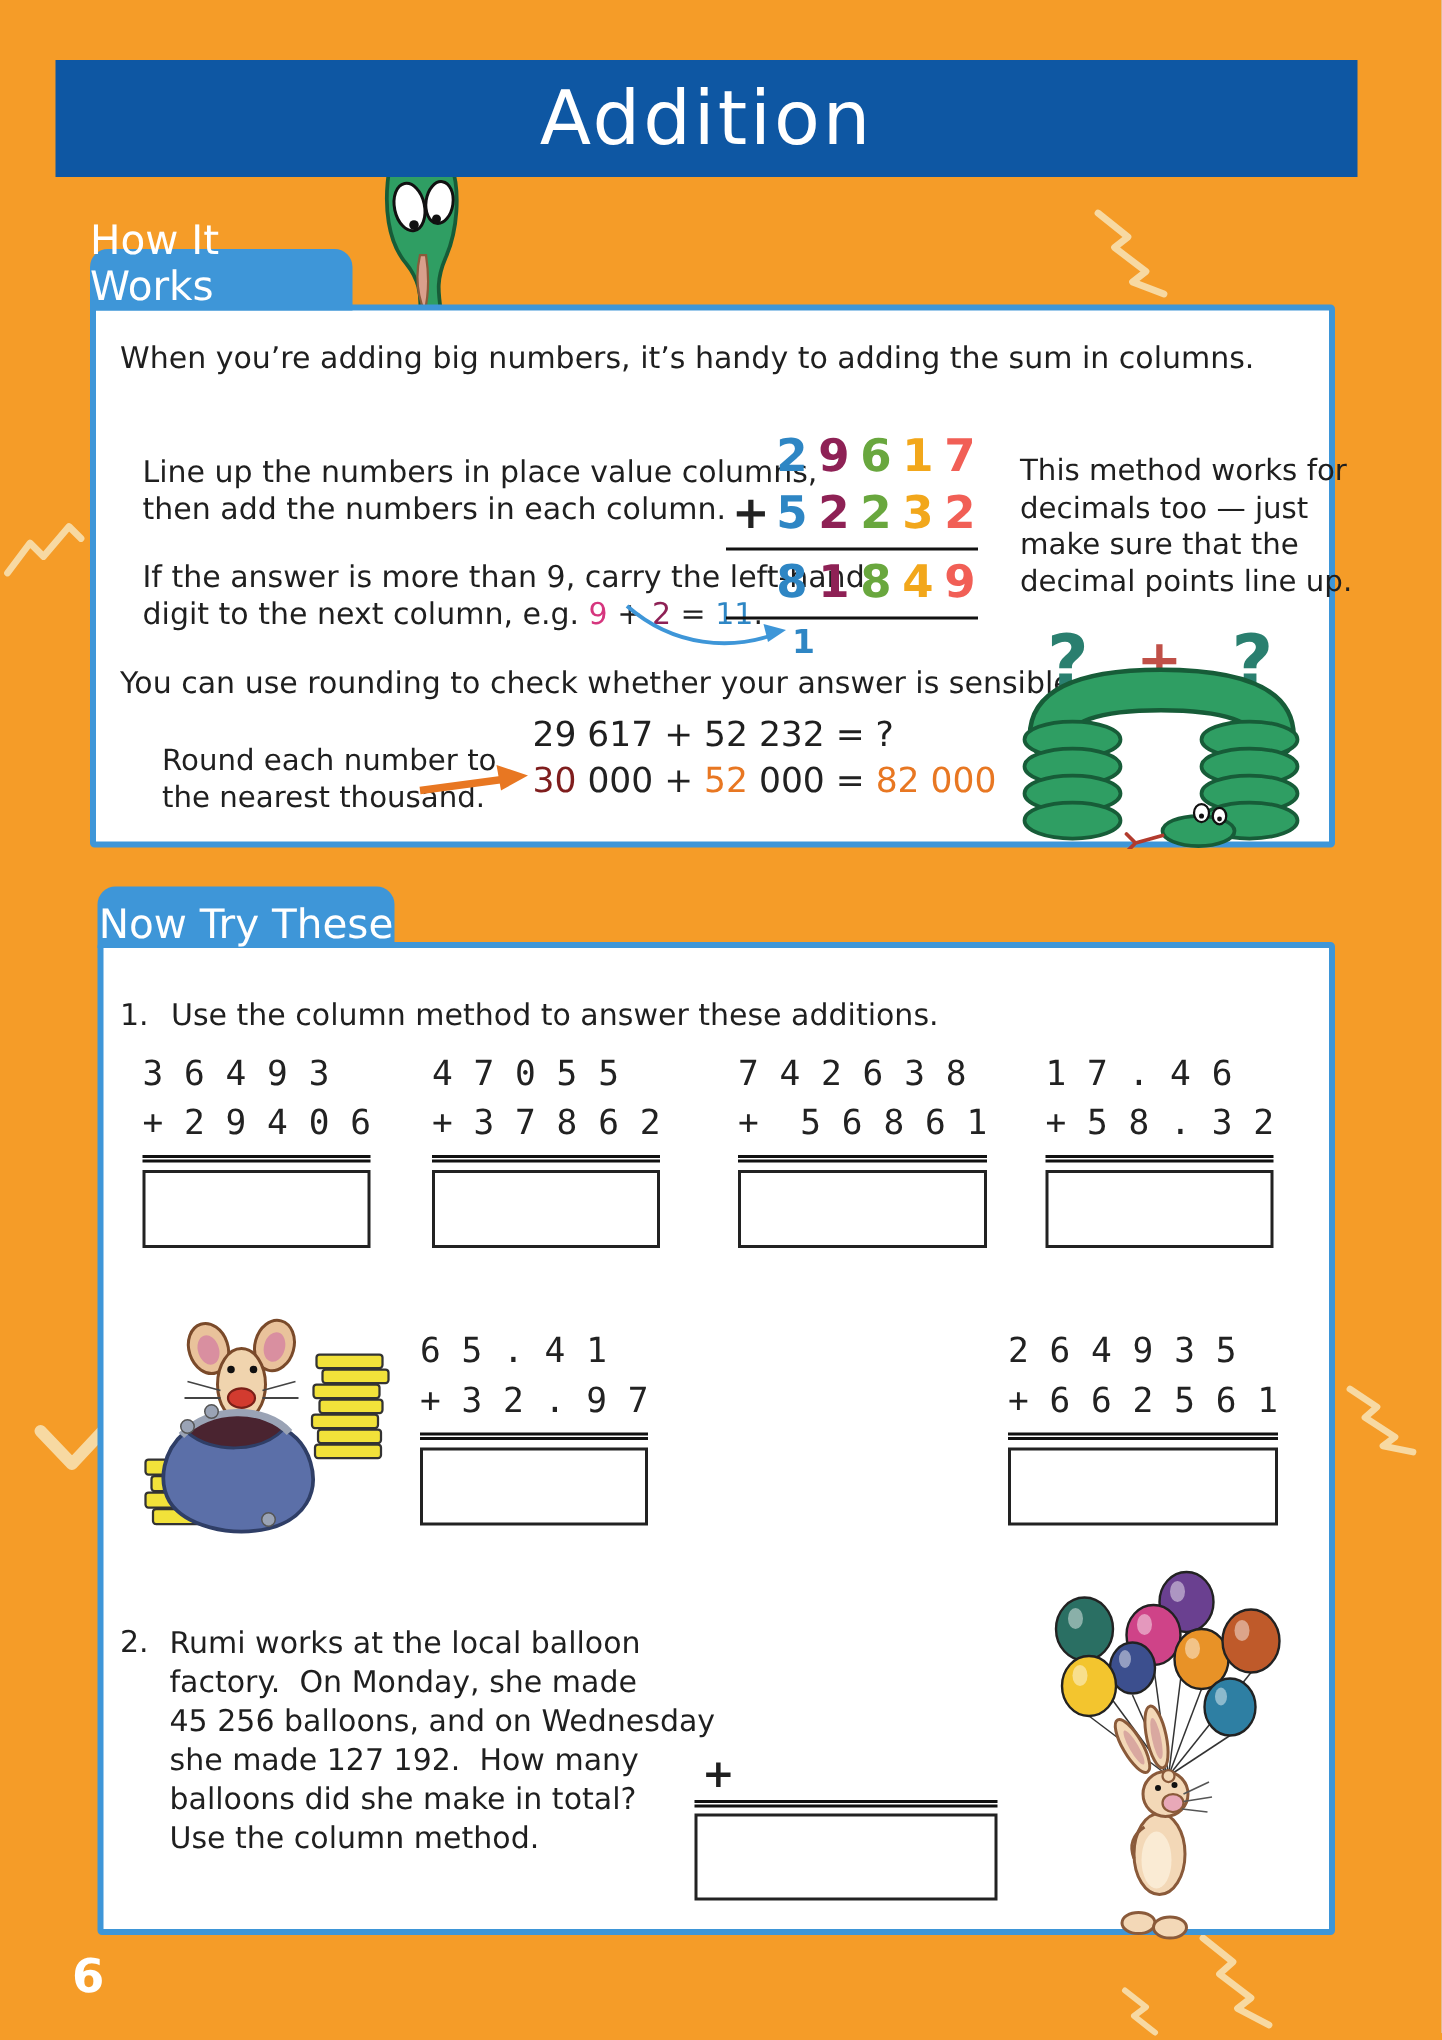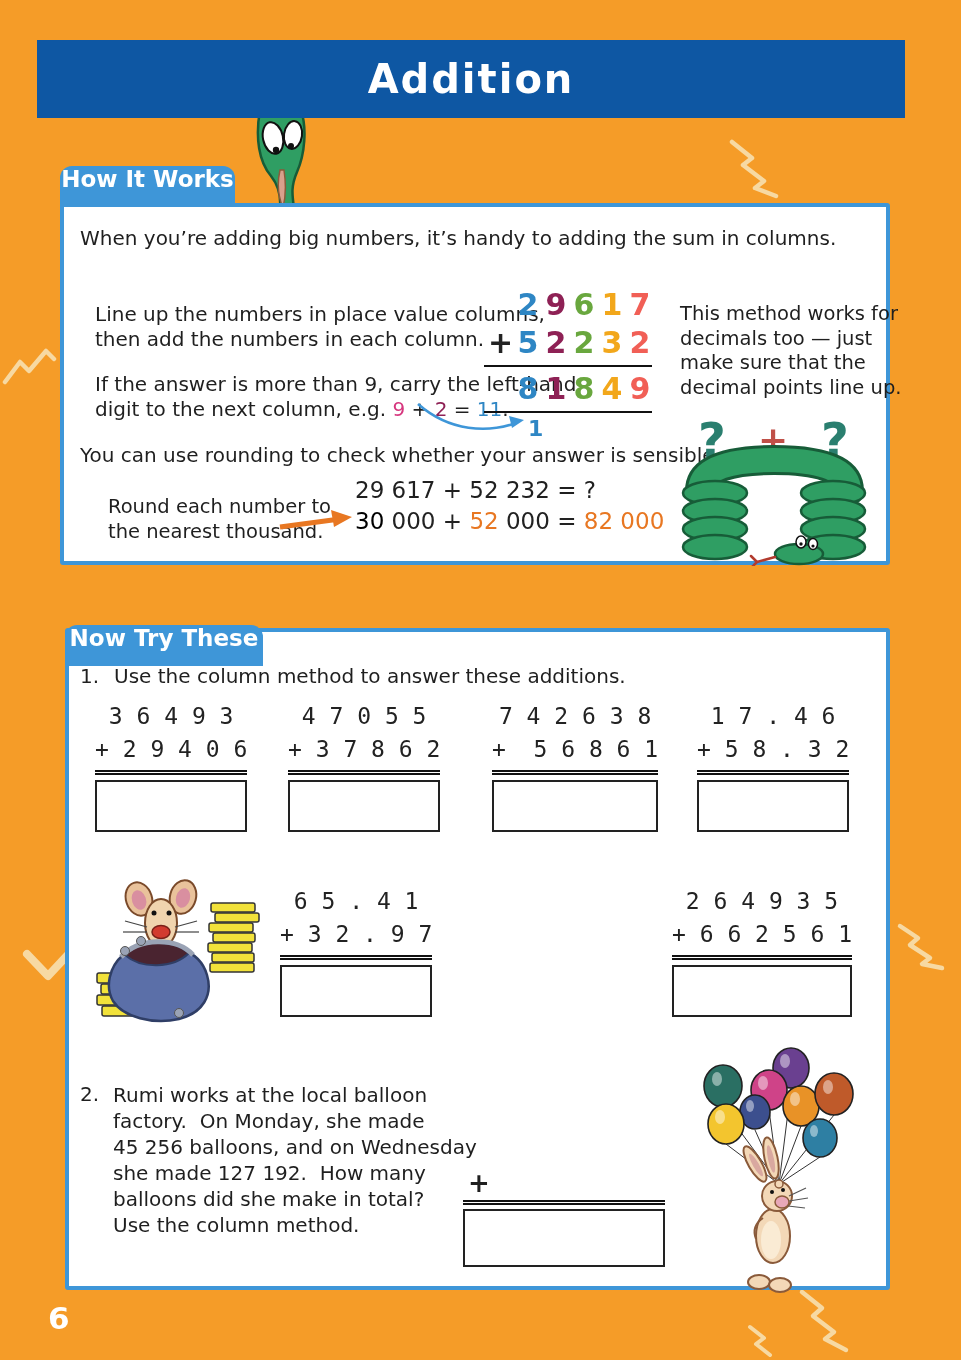--- a/index.html
+++ b/index.html
@@ -1,40 +1,40 @@
 <!DOCTYPE html>
 <html><head>
 <meta charset="utf-8">
 <style>
   html,body{margin:0;padding:0;background:#d8d8d8;}
   .page{position:relative;width:961px;height:1360px;background:#F59C28;overflow:hidden;
         font-family:"DejaVu Sans",sans-serif;color:#1f1f1f;margin:0 auto;}
   
   .header{position:absolute;left:37px;top:40px;width:868px;height:78px;background:#0E57A3;
           display:flex;align-items:center;justify-content:center;z-index:1;}
-  .title{color:#fff;font-size:40px;font-weight:700;letter-spacing:2px;}
-  
-  .tab{position:absolute;background:#3E96D8;color:#fff;font-weight:700;font-size:23px;
-       border-radius:12px 12px 0 0;display:flex;align-items:flex-start;justify-content:center;z-index:3;}
+  .title{color:#fff;font-size:50px;font-weight:400;letter-spacing:2px;}
+  
+  .tab{position:absolute;background:#3E96D8;color:#fff;font-weight:400;font-size:27px;
+       border-radius:12px 12px 0 0;display:flex;align-items:flex-end;justify-content:center;z-index:3;}
   .tab1{left:60px;top:166px;width:175px;height:41px;}
-  .tab2{left:65px;top:591px;width:198px;height:41px;margin-top:34px;}
+  .tab2{left:65px;top:591px;width:198px;height:41px;}
   .panel{position:absolute;background:#fff;border:4px solid #3E96D8;border-radius:3px;z-index:1;}
   .panel1{left:60px;top:203px;width:822px;height:354px;}
   .panel2{left:65px;top:628px;width:817px;height:654px;}
   
   .t{position:absolute;font-size:20px;line-height:25px;z-index:2;white-space:pre;}
   .small{font-size:19.5px;line-height:24.5px;}
   
   .ex{position:absolute;left:484px;top:286px;width:168px;z-index:2;}
   .ex-row{display:flex;justify-content:flex-end;gap:4px;font-size:30px;font-weight:600;line-height:38px;}
   .exd{width:24px;text-align:center;}
   .ex-line{border-top:2.5px solid #111;margin:3px 0;}
   .ex-carry{font-size:22px;font-weight:600;color:#2E86C4;padding-left:44px;line-height:26px;}
   
-  .prob{position:absolute;display:flex;flex-direction:column;align-items:center;z-index:2;width:max-content;}
+  .prob{position:absolute;display:flex;flex-direction:column;align-items:flex-start;z-index:2;width:max-content;}
   .prob pre{margin:0;font-family:"DejaVu Sans Mono",monospace;font-size:23px;line-height:33px;
             color:#222;text-align:right;}
   .dline{width:100%;height:5px;border-top:2px solid #111;border-bottom:2px solid #111;margin-top:4px;box-sizing:border-box;}
   .abox{width:100%;height:52px;border:2px solid #222;margin-top:5px;background:#fff;box-sizing:border-box;}
   
   .q2plus{position:absolute;left:468px;top:1168px;font-size:26px;font-weight:600;z-index:2;}
   .q2dline{position:absolute;left:463px;top:1200px;width:202px;height:5px;
            border-top:2px solid #111;border-bottom:2px solid #111;z-index:2;box-sizing:border-box;}
   .q2abox{position:absolute;left:463px;top:1209px;width:202px;height:58px;border:2px solid #222;background:#fff;z-index:2;box-sizing:border-box;}
   .pagenum{position:absolute;left:48px;top:1300px;color:#fff;font-size:31px;font-weight:700;z-index:2;}
@@ -97,21 +97,21 @@
       </div>
     <div class="ex-line"></div>
     <div class="ex-carry">1</div>
   </div>
 
   <div class="t small" style="left:680px;top:302px"><span>This method works for</span><br><span>decimals too — just</span><br><span>make sure that the</span><br><span>decimal points line up.</span></div>
 
   <div class="t" style="left:80px;top:443px">You can use rounding to check whether your answer is sensible.</div>
   <div class="t small" style="left:108px;top:495px"><span>Round each number to</span><br><span>the nearest thousand.</span></div>
   <div class="t" style="left:355px;top:478px;font-size:23px">29 617 + 52 232 = ?</div>
-  <div class="t" style="left:355px;top:509px;font-size:23px"><span style="color: #000000;">30</span><span style="color: rgb(34, 34, 34);"> 000 + </span><span style="color: rgb(232, 119, 34);">52</span><span style="color: rgb(34, 34, 34);"> 000 = </span><span style="color: rgb(232, 119, 34);">82 000</span></div>
+  <div class="t" style="left:355px;top:509px;font-size:23px"><span style="color: #7f1d1d;">30</span><span style="color: rgb(34, 34, 34);"> 000 + </span><span style="color: rgb(232, 119, 34);">52</span><span style="color: rgb(34, 34, 34);"> 000 = </span><span style="color: rgb(232, 119, 34);">82 000</span></div>
 
   <svg class="art z2" style="left:672px;top:411px" width="205" height="155" viewBox="0 0 205 155">
     <text x="40" y="46" font-size="48" font-weight="bold" fill="#2A7F6F" text-anchor="middle">?</text>
     <text x="101" y="41" font-size="36" font-weight="bold" fill="#C05048" text-anchor="middle">+</text>
     <text x="163" y="46" font-size="48" font-weight="bold" fill="#2A7F6F" text-anchor="middle">?</text>
     <path d="M28 80 C28 56 62 49 102 49 C142 49 177 56 177 80" fill="none" stroke="#175C38" stroke-width="30" stroke-linecap="round"></path>
     <path d="M28 80 C28 56 62 49 102 49 C142 49 177 56 177 80" fill="none" stroke="#2F9E63" stroke-width="24" stroke-linecap="round"></path>
     <g fill="#2F9E63" stroke="#175C38" stroke-width="2.5">
       <ellipse cx="43" cy="82" rx="32" ry="12"></ellipse>
         <ellipse cx="43" cy="100" rx="32" ry="12"></ellipse>

